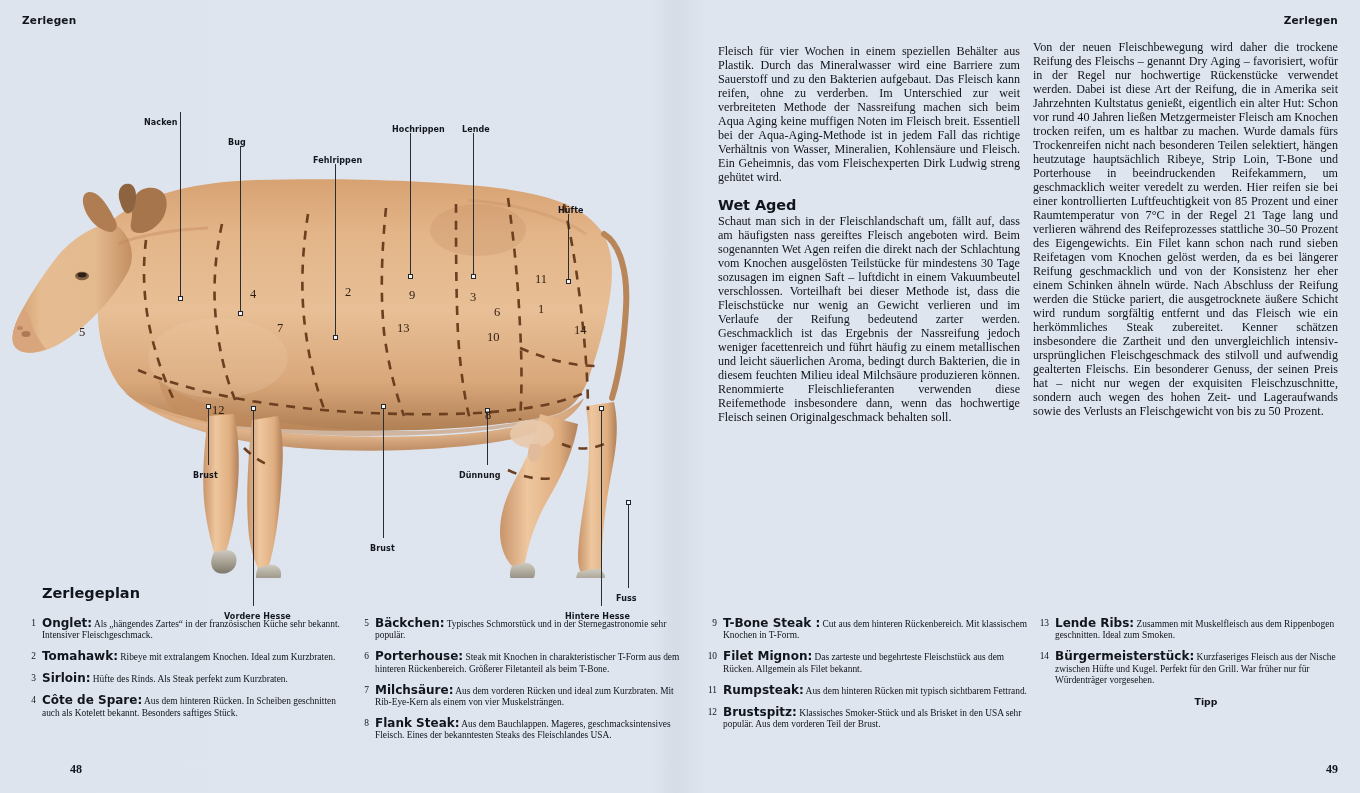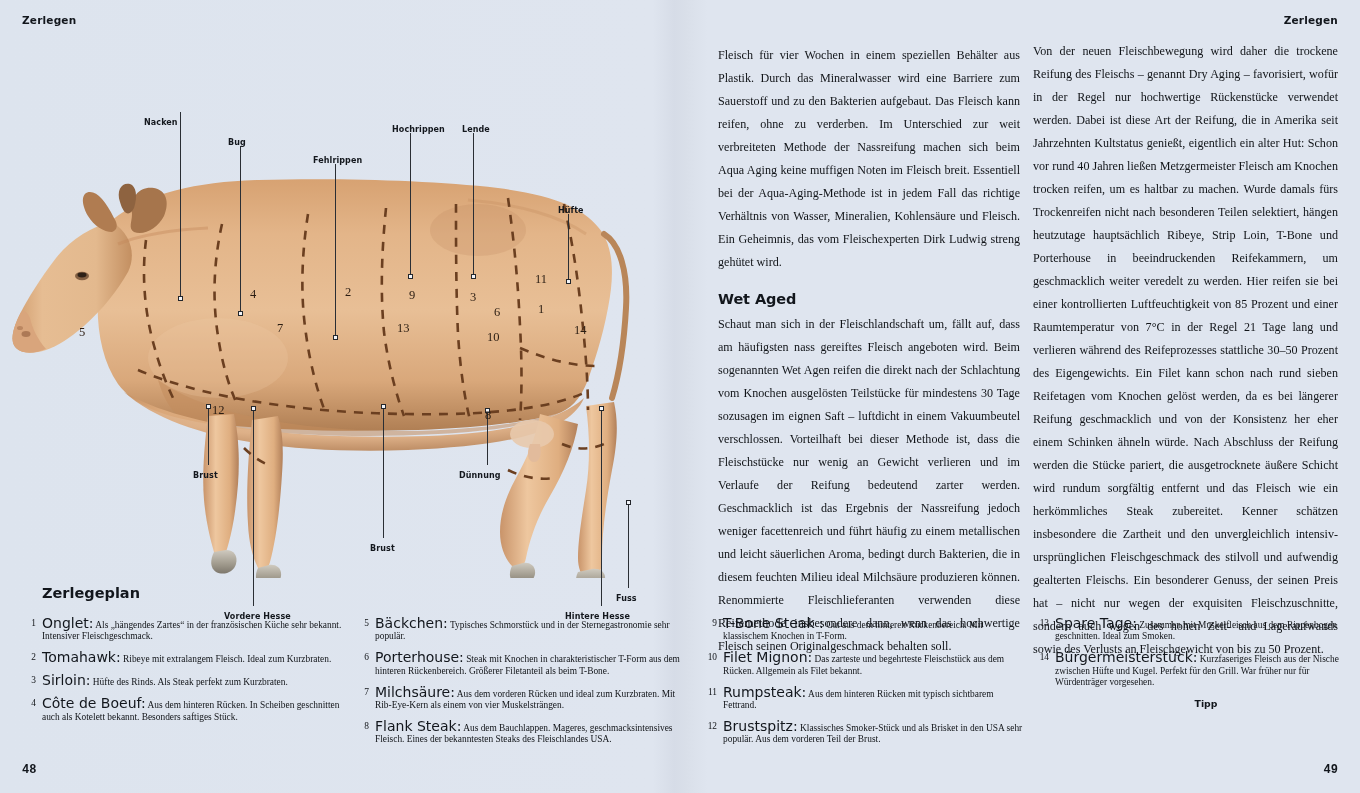--- a/index.html
+++ b/index.html
@@ -34,24 +34,25 @@
     letter-spacing: .2px;
     color: #12161c;
   }
   .runhead.left  { left: 22px; }
   .runhead.right { right: 22px; }
 
   
   .folio {
     position: absolute;
     bottom: 16px;
-    font-family: Liberation Mono, monospace;
+    font-family: Liberation Serif, serif;
     font-weight: bold;
     font-size: 12px;
     color: #12161c;
+    margin-left: 48px;
   }
   .folio.left  { left: 22px; }
   .folio.right { right: 22px; }
 
   
   #cow-figure {
     position: absolute;
     left: 0px;
     top: 40px;
     width: 700px;
@@ -95,21 +96,21 @@
     font-size: 12.5px;
     color: #2b1d12;
     white-space: nowrap;
   }
 
   
   .col {
     position: absolute;
     font-family: "Liberation Serif", serif;
     font-size: 12.1px;
-    line-height: 23px;
+    line-height: 14px;
     text-align: justify;
     color: #111418;
     hyphens: none;
   }
   .col p { margin: 0; text-indent: 0; }
 
   h2.sec {
     font-family: "DejaVu Sans", sans-serif;
     font-weight: bold;
     font-size: 14.5px;
@@ -152,22 +153,22 @@
   .planitem .num {
     position: absolute;
     left: 0; top: 0;
     width: 14px;
     text-align: right;
     font-size: 9.4px;
     color: #111418;
   }
   .planitem .term {
     font-family: "DejaVu Sans", sans-serif;
-    font-weight: normal;
-    font-size: 14px;
+    font-weight: bold;
+    font-size: 12px;
     color: #12161c;
     margin-top: 38px;
   }
   .planitem .desc { font-size: 9.4px; }
 
   .tipbox { position: relative; padding-left: 20px; margin-top: 1px; text-align: center; }
   .tipbox .tiphead {
     font-family: "DejaVu Sans", sans-serif;
     font-weight: bold;
     font-size: 9.3px;
@@ -371,37 +372,37 @@
   </div>
 
   <div class="col" id="col-right">
     <p>Von der neuen Fleischbewegung wird daher die trockene Reifung des Fleischs – genannt Dry Aging – favorisiert, wofür in der Regel nur hochwertige Rückenstücke verwendet werden. Dabei ist diese Art der Reifung, die in Amerika seit Jahrzehnten Kultstatus genießt, eigentlich ein alter Hut: Schon vor rund 40 Jahren ließen Metzgermeister Fleisch am Knochen trocken reifen, um es haltbar zu machen. Wurde damals fürs Trockenreifen nicht nach besonderen Teilen selektiert, hängen heutzutage hauptsächlich Ribeye, Strip Loin, T-Bone und Porterhouse in beeindruckenden Reifekammern, um geschmacklich weiter veredelt zu werden. Hier reifen sie bei einer kontrollierten Luftfeuchtigkeit von 85 Prozent und einer Raumtemperatur von 7°C in der Regel 21 Tage lang und verlieren während des Reifeprozesses stattliche 30–50 Prozent des Eigengewichts. Ein Filet kann schon nach rund sieben Reifetagen vom Knochen gelöst werden, da es bei längerer Reifung geschmacklich und von der Konsistenz her eher einem Schinken ähneln würde. Nach Abschluss der Reifung werden die Stücke pariert, die ausgetrocknete äußere Schicht wird rundum sorgfältig entfernt und das Fleisch wie ein herkömmliches Steak zubereitet. Kenner schätzen insbesondere die Zartheit und den unvergleichlich intensiv-ursprünglichen Fleischgeschmack des stilvoll und aufwendig gealterten Fleischs. Ein besonderer Genuss, der seinen Preis hat – nicht nur wegen der exquisiten Fleischzuschnitte, sondern auch wegen des hohen Zeit- und Lageraufwands sowie des Verlusts an Fleischgewicht von bis zu 50 Prozent.</p>
   </div>
 
   <div id="zerlegeplan-title">Zerlegeplan</div>
 
   <div class="planlist" id="plan-col-1">
       <div class="planitem"><span class="num">1</span><span class="term">Onglet:</span><span class="desc"> Als „hängendes Zartes“ in der französischen Küche sehr bekannt. Intensiver Fleischgeschmack.</span></div>
-      <div class="planitem"><span class="num">2</span><span class="term">Tomahawk:</span><span class="desc"> Ribeye mit extralangem Fleisch. Ideal zum Kurzbraten.</span></div>
+      <div class="planitem"><span class="num">2</span><span class="term">Tomahawk:</span><span class="desc"> Ribeye mit extralangem Knochen. Ideal zum Kurzbraten.</span></div>
       <div class="planitem"><span class="num">3</span><span class="term">Sirloin:</span><span class="desc"> Hüfte des Rinds. Als Steak perfekt zum Kurzbraten.</span></div>
-      <div class="planitem"><span class="num">4</span><span class="term">Côte de Boeuf:</span><span class="desc"> Aus dem hinteren Rücken. In Scheiben geschnitten auch als Kotelett bekannt. Besonders saftiges Stück.</span></div>
+      <div class="planitem"><span class="num">4</span><span class="term">Côte de Spare:</span><span class="desc"> Aus dem hinteren Rücken. In Scheiben geschnitten auch als Kotelett bekannt. Besonders saftiges Stück.</span></div>
     </div>
   <div class="planlist" id="plan-col-2">
       <div class="planitem"><span class="num">5</span><span class="term">Bäckchen:</span><span class="desc"> Typisches Schmorstück und in der Sternegastronomie sehr populär.</span></div>
       <div class="planitem"><span class="num">6</span><span class="term">Porterhouse:</span><span class="desc"> Steak mit Knochen in charakteristischer T-Form aus dem hinteren Rückenbereich. Größerer Filetanteil als beim T-Bone.</span></div>
       <div class="planitem"><span class="num">7</span><span class="term">Milchsäure:</span><span class="desc"> Aus dem vorderen Rücken und ideal zum Kurzbraten. Mit Rib-Eye-Kern als einem von vier Muskelsträngen.</span></div>
       <div class="planitem"><span class="num">8</span><span class="term">Flank Steak:</span><span class="desc"> Aus dem Bauchlappen. Mageres, geschmacksintensives Fleisch. Eines der bekanntesten Steaks des Fleischlandes USA.</span></div>
     </div>
   <div class="planlist" id="plan-col-3">
       <div class="planitem"><span class="num">9</span><span class="term">T-Bone Steak :</span><span class="desc"> Cut aus dem hinteren Rückenbereich. Mit klassischem Knochen in T-Form.</span></div>
       <div class="planitem"><span class="num">10</span><span class="term">Filet Mignon:</span><span class="desc"> Das zarteste und begehrteste Fleischstück aus dem Rücken. Allgemein als Filet bekannt.</span></div>
       <div class="planitem"><span class="num">11</span><span class="term">Rumpsteak:</span><span class="desc"> Aus dem hinteren Rücken mit typisch sichtbarem Fettrand.</span></div>
       <div class="planitem"><span class="num">12</span><span class="term">Brustspitz:</span><span class="desc"> Klassisches Smoker-Stück und als Brisket in den USA sehr populär. Aus dem vorderen Teil der Brust.</span></div>
     </div>
   <div class="planlist" id="plan-col-4">
-      <div class="planitem"><span class="num">13</span><span class="term">Spare Tage:</span><span class="desc"> Zusammen mit Muskelfleisch aus dem Rippenbogen geschnitten. Ideal zum Smoken.</span></div>
+      <div class="planitem"><span class="num">13</span><span class="term">Lende Ribs:</span><span class="desc"> Zusammen mit Muskelfleisch aus dem Rippenbogen geschnitten. Ideal zum Smoken.</span></div>
       <div class="planitem"><span class="num">14</span><span class="term">Bürgermeisterstück:</span><span class="desc"> Kurzfaseriges Fleisch aus der Nische zwischen Hüfte und Kugel. Perfekt für den Grill. War früher nur für Würdenträger vorgesehen.</span></div>
       <div class="tipbox">
         <span class="tiphead">Tipp</span>
       </div>
     </div>
 
 </div>
 
 </body></html>

